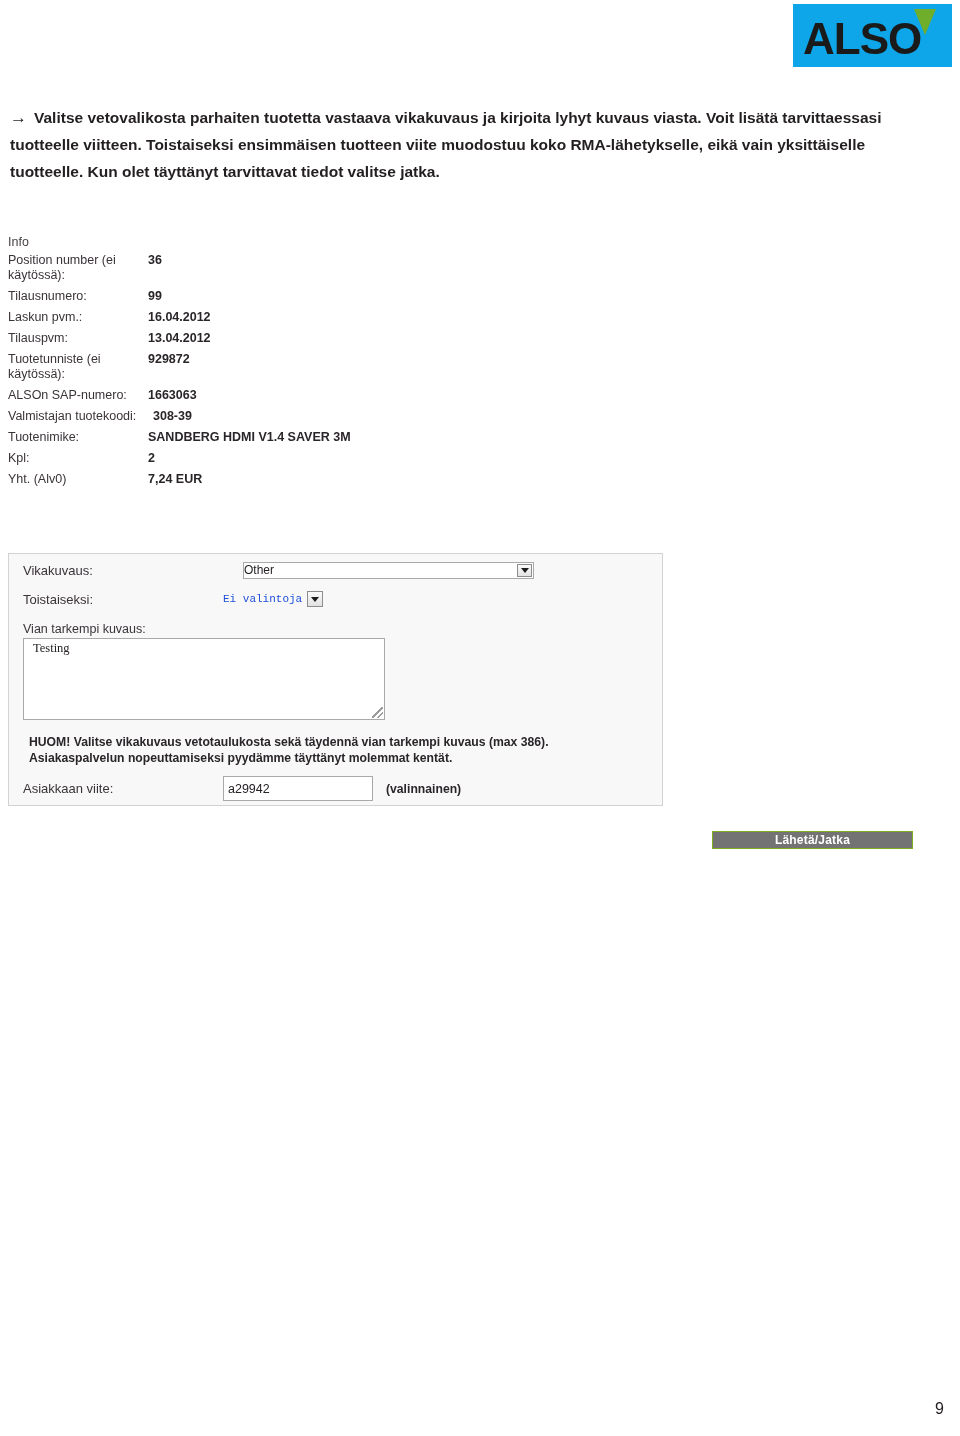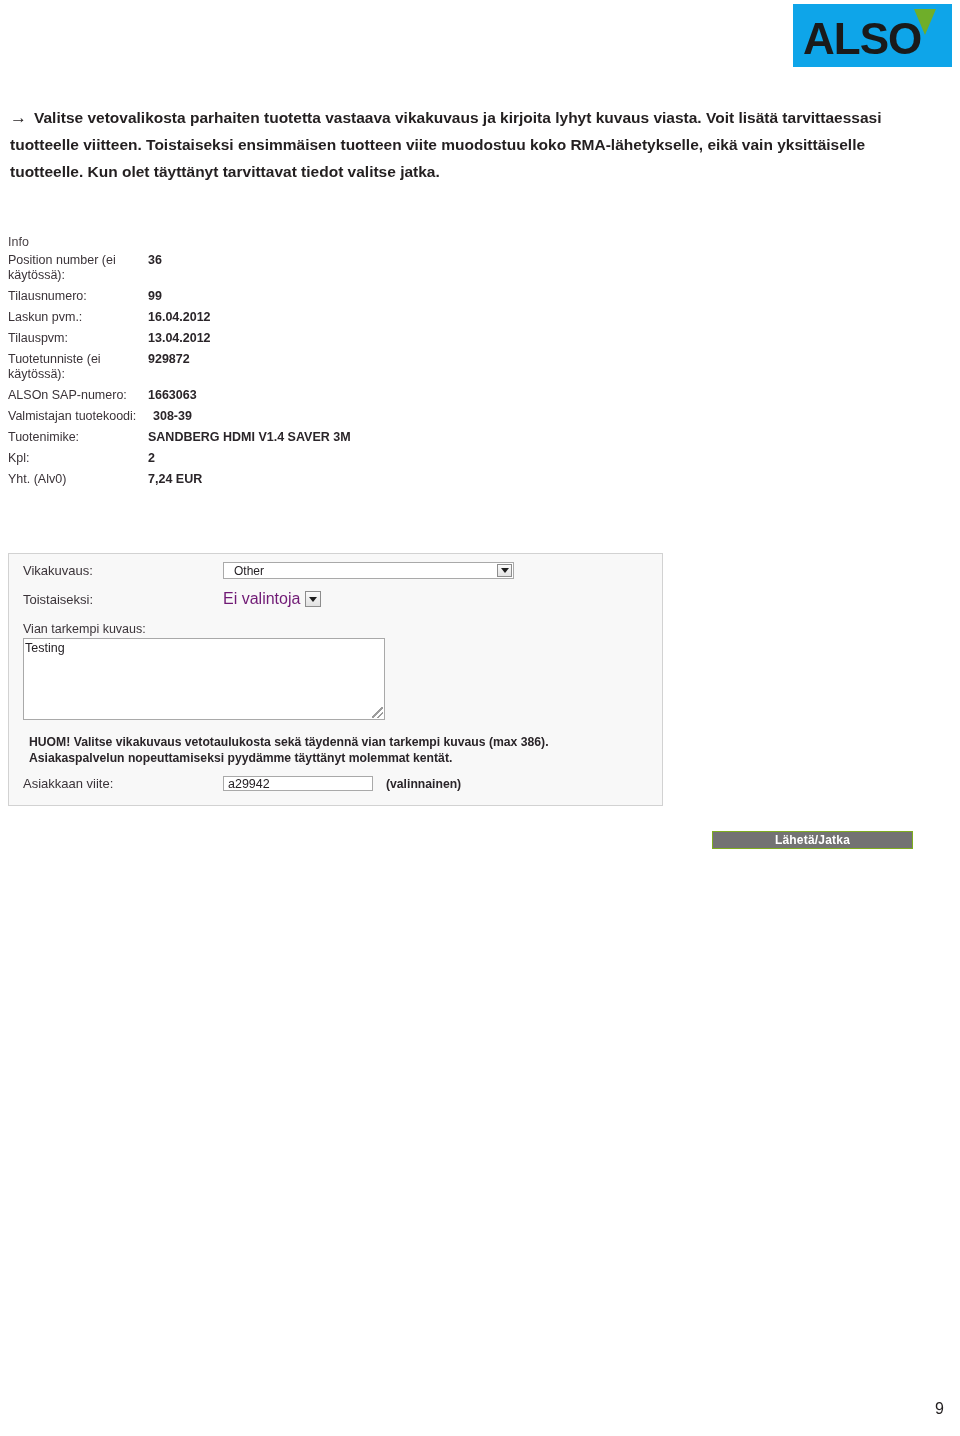--- a/index.html
+++ b/index.html
@@ -132,25 +132,25 @@
   #row-vikakuvaus { left: 14px; top: 8px; width: 620px; }
   #row-vikakuvaus .flabel { width: 200px; flex: 0 0 200px; }
 
   .sel {
     position: relative;
     height: 17px;
     background: #ffffff;
     border: 1px solid #a9a9a9;
     box-sizing: border-box;
     display: flex;
-    align-items: center;
     font-size: 12px;
     color: #262226;
-    padding-left: 10px;
-    font-family: "Liberation Sans", sans-serif;
+    padding-left: 0;
+    font-family: "Liberation Sans", sans-serif;
+    margin-left: 20px;
   }
   .sel.wide { width: 291px; }
   .sel .arrowbox {
     position: absolute;
     right: 1px;
     top: 1px;
     bottom: 1px;
     width: 15px;
     background: linear-gradient(#fbfbfb, #e3e3e3);
     border: 1px solid #8d8d8d;
@@ -166,24 +166,24 @@
     border-top: 5px solid #1d1d1d;
   }
 
   
   #row-sarjanumero { left: 14px; top: 36px; width: 620px; }
   #row-sarjanumero .flabel { width: 200px; flex: 0 0 200px; }
   .sel-inline {
     display: inline-flex;
     align-items: center;
     height: 18px;
-    font-size: 16px;
-    color: #701a75;
+    font-size: 11px;
+    color: #1d4ed8;
     background: transparent;
-    font-family: Liberation Sans, sans-serif;
+    font-family: Liberation Mono, monospace;
   }
   .sel-inline .txt { padding-right: 5px; }
   .sel-inline .btn {
     width: 16px; height: 16px;
     background: linear-gradient(#fbfbfb, #e1e1e1);
     border: 1px solid #8d8d8d;
     box-sizing: border-box;
     display: flex; align-items: center; justify-content: center;
   }
 
@@ -196,22 +196,22 @@
   }
   #txtarea {
     position: absolute;
     left: 14px; top: 84px;
     width: 362px; height: 82px;
     background: #ffffff;
     border: 1px solid #a9a9a9;
     box-sizing: border-box;
     font-size: 12.5px;
     color: #262226;
-    padding: 2px 1px;
-    font-family: Liberation Sans, sans-serif;
+    padding: 2px 9px;
+    font-family: Liberation Serif, serif;
     overflow: hidden;
   }
   #txtarea .grip {
     position: absolute;
     right: 1px; bottom: 1px;
     width: 11px; height: 11px;
     background:
       linear-gradient(135deg, transparent 0 45%, #9c9c9c 45% 55%, transparent 55% 100%),
       linear-gradient(135deg, transparent 0 70%, #9c9c9c 70% 80%, transparent 80% 100%);
   }
@@ -225,21 +225,21 @@
     font-weight: bold;
     line-height: 16px;
     color: #2a2529;
     font-family: "Liberation Sans", sans-serif;
   }
 
   
   #row-viite { left: 14px; top: 222px; width: 600px; }
   #row-viite .flabel { width: 200px; flex: 0 0 200px; }
   #viite-input {
-    width: 150px; height: 15px;
+    width: 150px; height: 25px;
     background: #ffffff;
     border: 1px solid #a9a9a9;
     box-sizing: border-box;
     font-size: 12.5px;
     color: #262226;
     padding-left: 4px;
     display: flex; align-items: center;
     font-family: "Liberation Sans", sans-serif;
   }
   #viite-hint {

